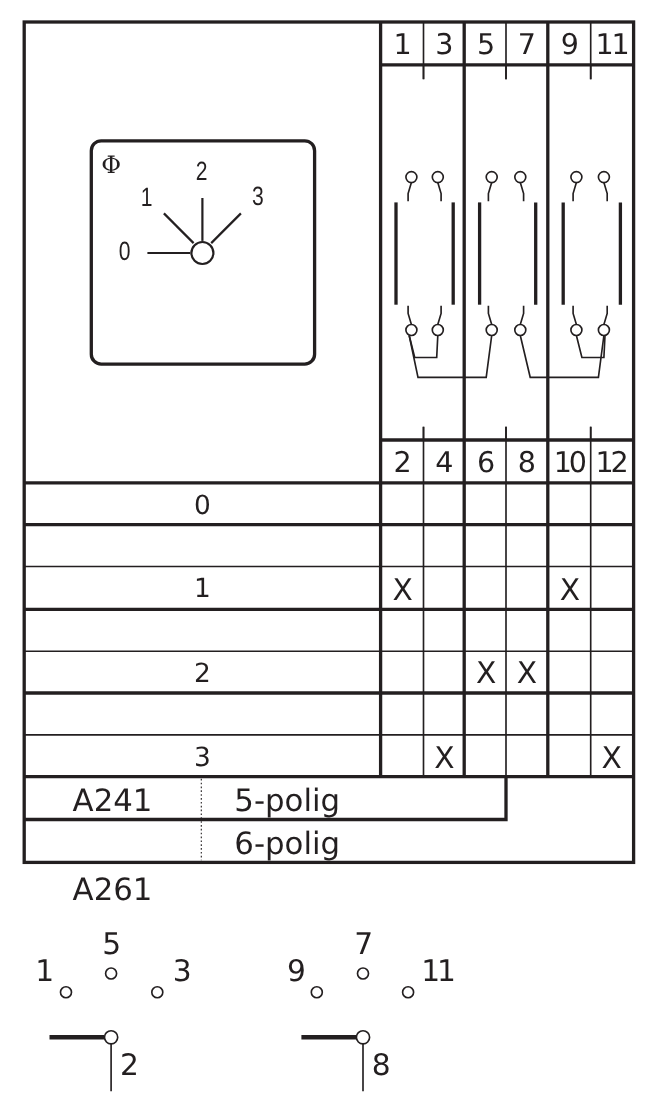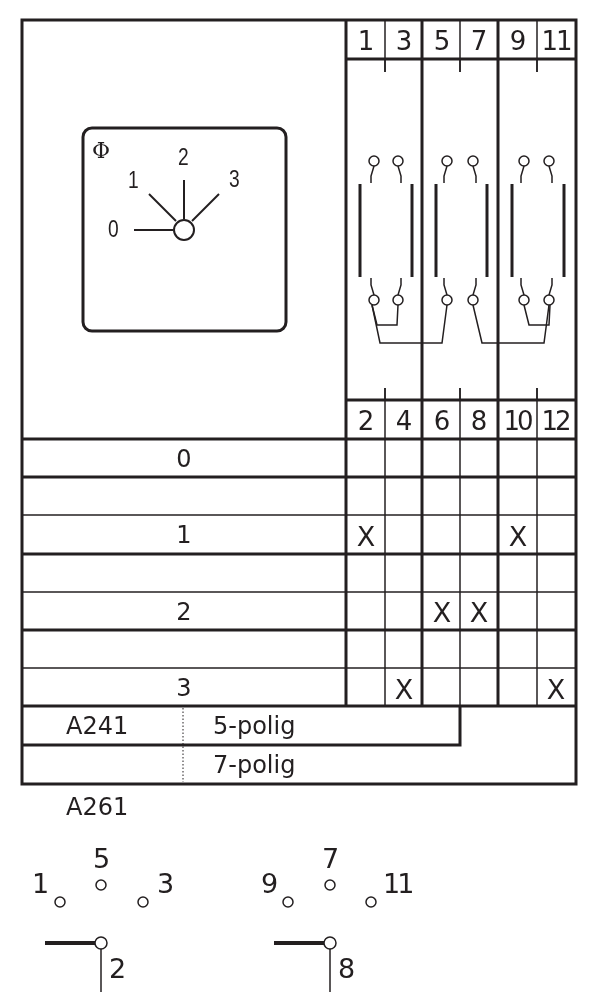--- a/index.html
+++ b/index.html
@@ -118,21 +118,21 @@
     <text id="m-0-0" class="txt" x="366" y="458" font-size="26" text-anchor="middle"></text>
   </g>
 </svg>
 
 <style>
   .t{position:absolute;line-height:1;color:#231f20;white-space:nowrap;}
   .hdr{font-size:26px;width:38px;text-align:center;font-family:"DejaVu Sans","Liberation Sans",sans-serif;}
   .rowlbl{font-size:24px;width:324px;left:22px;text-align:center;font-family:"DejaVu Sans","Liberation Sans",sans-serif;}
   .mark{font-size:27px;width:38px;text-align:center;font-family:"DejaVu Sans","Liberation Sans",sans-serif;}
   .dial{font-size:24px;font-family:"Liberation Sans","DejaVu Sans",sans-serif;transform:scaleX(0.8);transform-origin:left top;}
-  .var{font-size:24px;font-family:"DejaVu Sans","Liberation Sans",sans-serif;}
+  .var{font-size:28px;font-family:"DejaVu Sans","Liberation Sans",sans-serif;}
   .wl{font-size:27px;font-family:"DejaVu Sans","Liberation Sans",sans-serif;}
 </style>
 
 <div class="t" style="left:92px;top:140px;font-size:22px;font-family:'DejaVu Serif',serif;">Φ</div>
 <div class="t dial" style="left:108px;top:217px;">0</div>
 <div class="t dial" style="left:128px;top:168px;">1</div>
 <div class="t dial" style="left:178px;top:145px;">2</div>
 <div class="t dial" style="left:229px;top:167px;">3</div>
 
 <div class="t hdr" style="left:347px;top:28px;">1</div>
@@ -174,21 +174,21 @@
 <div class="t mark" style="left:347px;top:676px;"></div>
 <div class="t mark" style="left:385px;top:676px;">X</div>
 <div class="t mark" style="left:423px;top:676px;"></div>
 <div class="t mark" style="left:460px;top:676px;"></div>
 <div class="t mark" style="left:499px;top:676px;"></div>
 <div class="t mark" style="left:537px;top:676px;">X</div>
 
 <div class="t var" style="left:66px;top:714px;">A241</div>
 <div class="t var" style="left:213px;top:714px;">5-polig</div>
 <div class="t var" style="left:66px;top:795px;">A261</div>
-<div class="t var" style="left:213px;top:753px;">7-polig</div>
+<div class="t var" style="left:213px;top:753px;">6-polig</div>
 
 <div class="t wl" style="left:32px;top:870px;">1</div>
 <div class="t wl" style="left:93px;top:845px;">5</div>
 <div class="t wl" style="left:157px;top:870px;">3</div>
 <div class="t wl" style="left:109px;top:955px;">2</div>
 
 <div class="t wl" style="left:261px;top:870px;">9</div>
 <div class="t wl" style="left:322px;top:845px;">7</div>
 <div class="t wl" style="left:383px;top:870px;letter-spacing:-3px;">11</div>
 <div class="t wl" style="left:338px;top:955px;">8</div>

